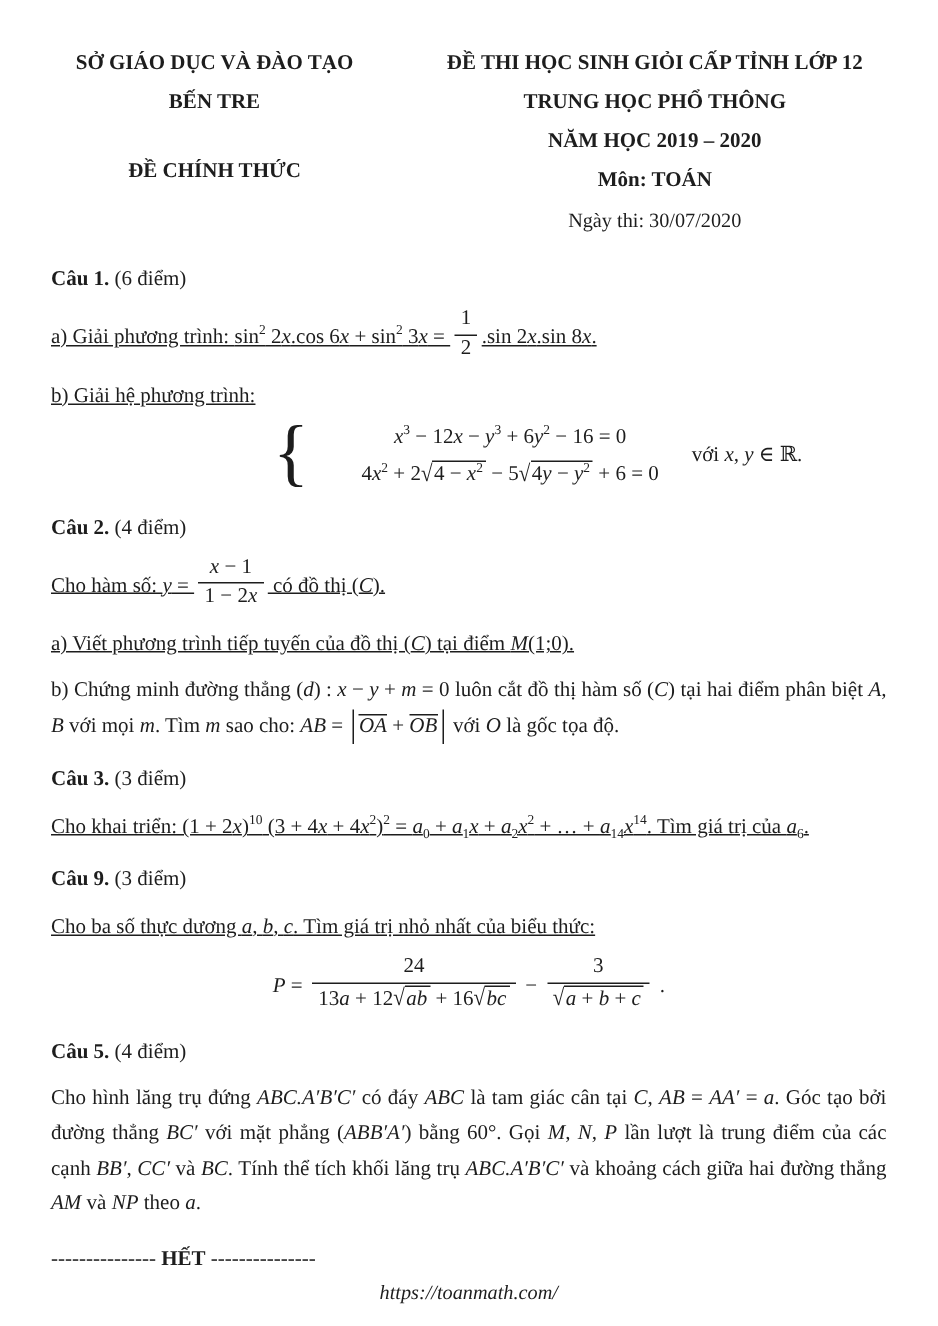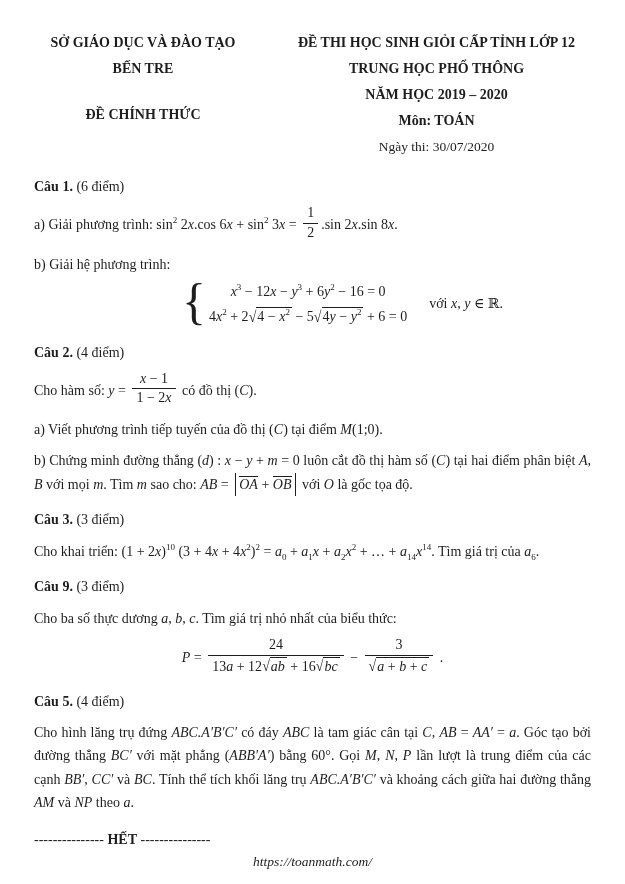--- a/index.html
+++ b/index.html
@@ -21,28 +21,28 @@
   .header { display:flex; }
   .h-left { width:218px; text-align:center; }
   .h-right { flex:1; text-align:center; padding-left:30px; }
   .h-line { line-height:26px; white-space:nowrap; }
   .official { margin-top:20px; }
   .h-small { font-size:13.5px; }
 
   
   .content { margin-top:15px; }
   .q-head { margin-top:12px; line-height:23px; }
-  .line { margin-top:9px; line-height:23px; }
+  .line { margin-top:9px; line-height:23px;text-decoration:underline; }
   .para { margin-top:8px; line-height:23.5px; text-align:justify; }
 
   
   .system-row { display:flex; align-items:center; margin:3px 0 0 148px; }
   .brace { font-size:50px; line-height:0.9; font-weight:400; margin-right:3px; transform:translateY(-2px); }
   .sys-lines { text-align:center; }
-  .sys-line { line-height:25px; white-space:nowrap; }
+  .sys-line { line-height:25px; white-space:nowrap;margin-left:32px; }
   .side-note { margin-left:22px; white-space:nowrap; }
 
   .center-formula { text-align:center; margin-top:9px; line-height:23px; }
 
   
   .frac { display:inline-block; vertical-align:middle; text-align:center; margin:0 3px; transform:translateY(-2px); }
   .frac .num { display:block; border-bottom:1px solid currentColor; padding:0 4px 1px; line-height:1.2; }
   .frac .den { display:block; padding:1px 4px 0; line-height:1.2; }
   .sqrt { white-space:nowrap; display:inline-block; }
   .sqrt-sym { display:inline-block; transform:scaleY(1.12); }

